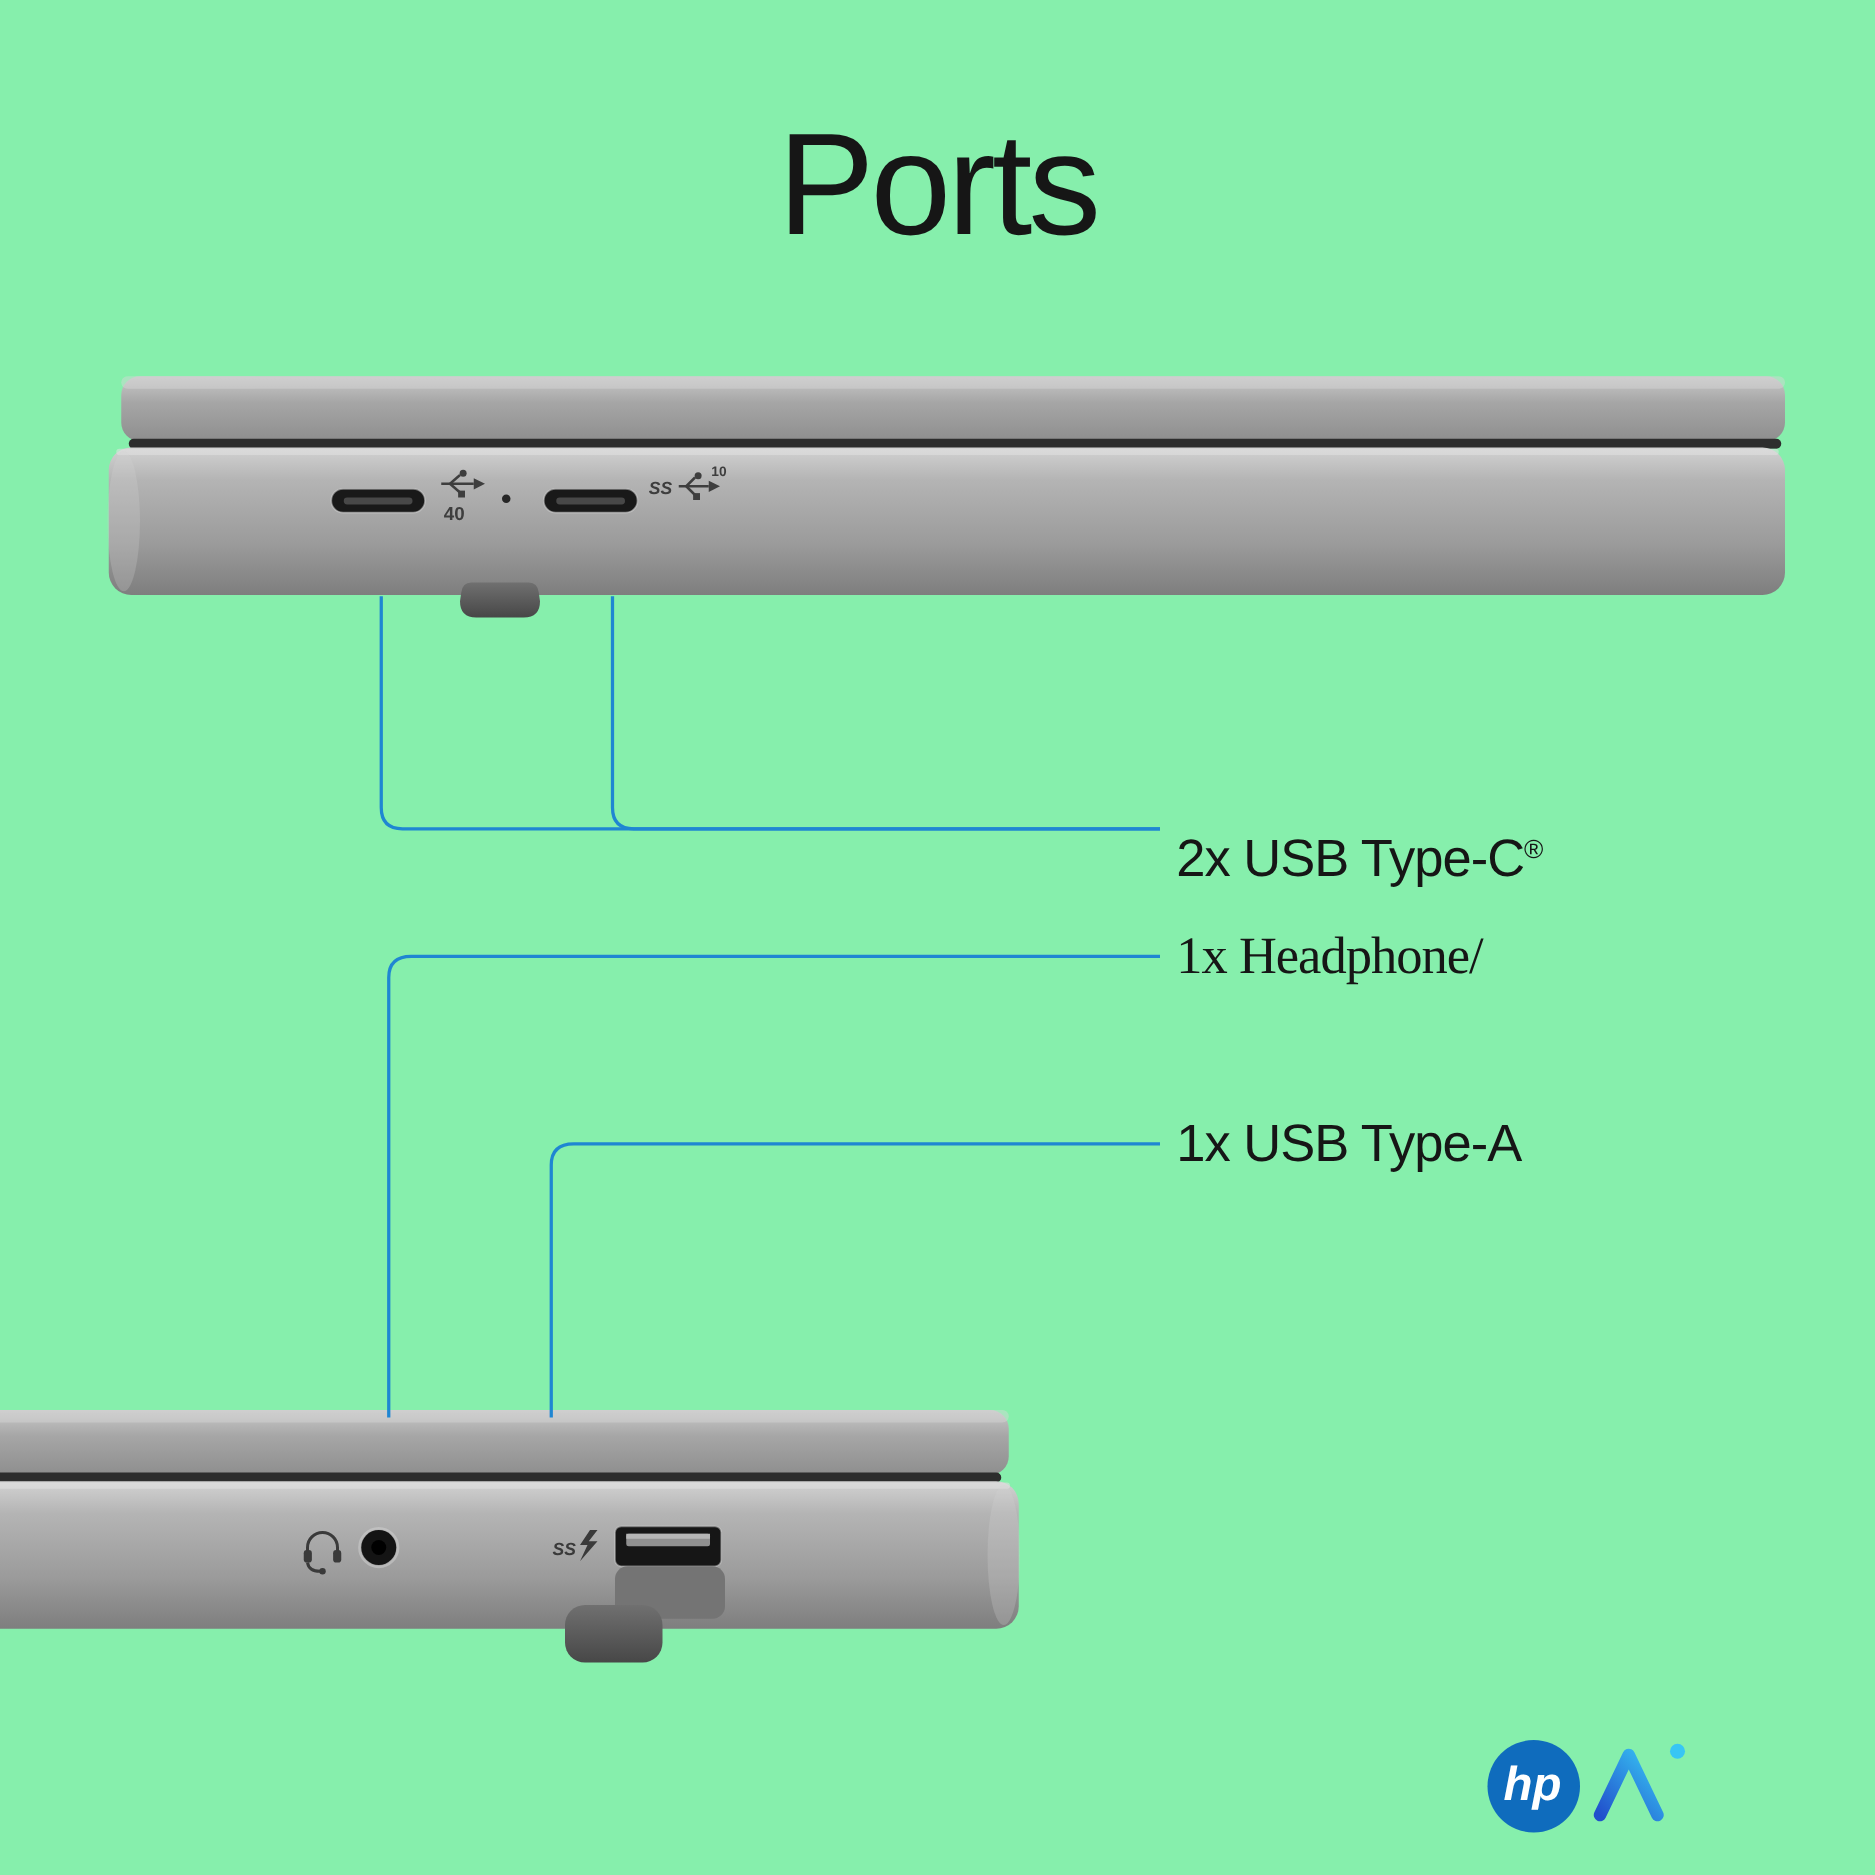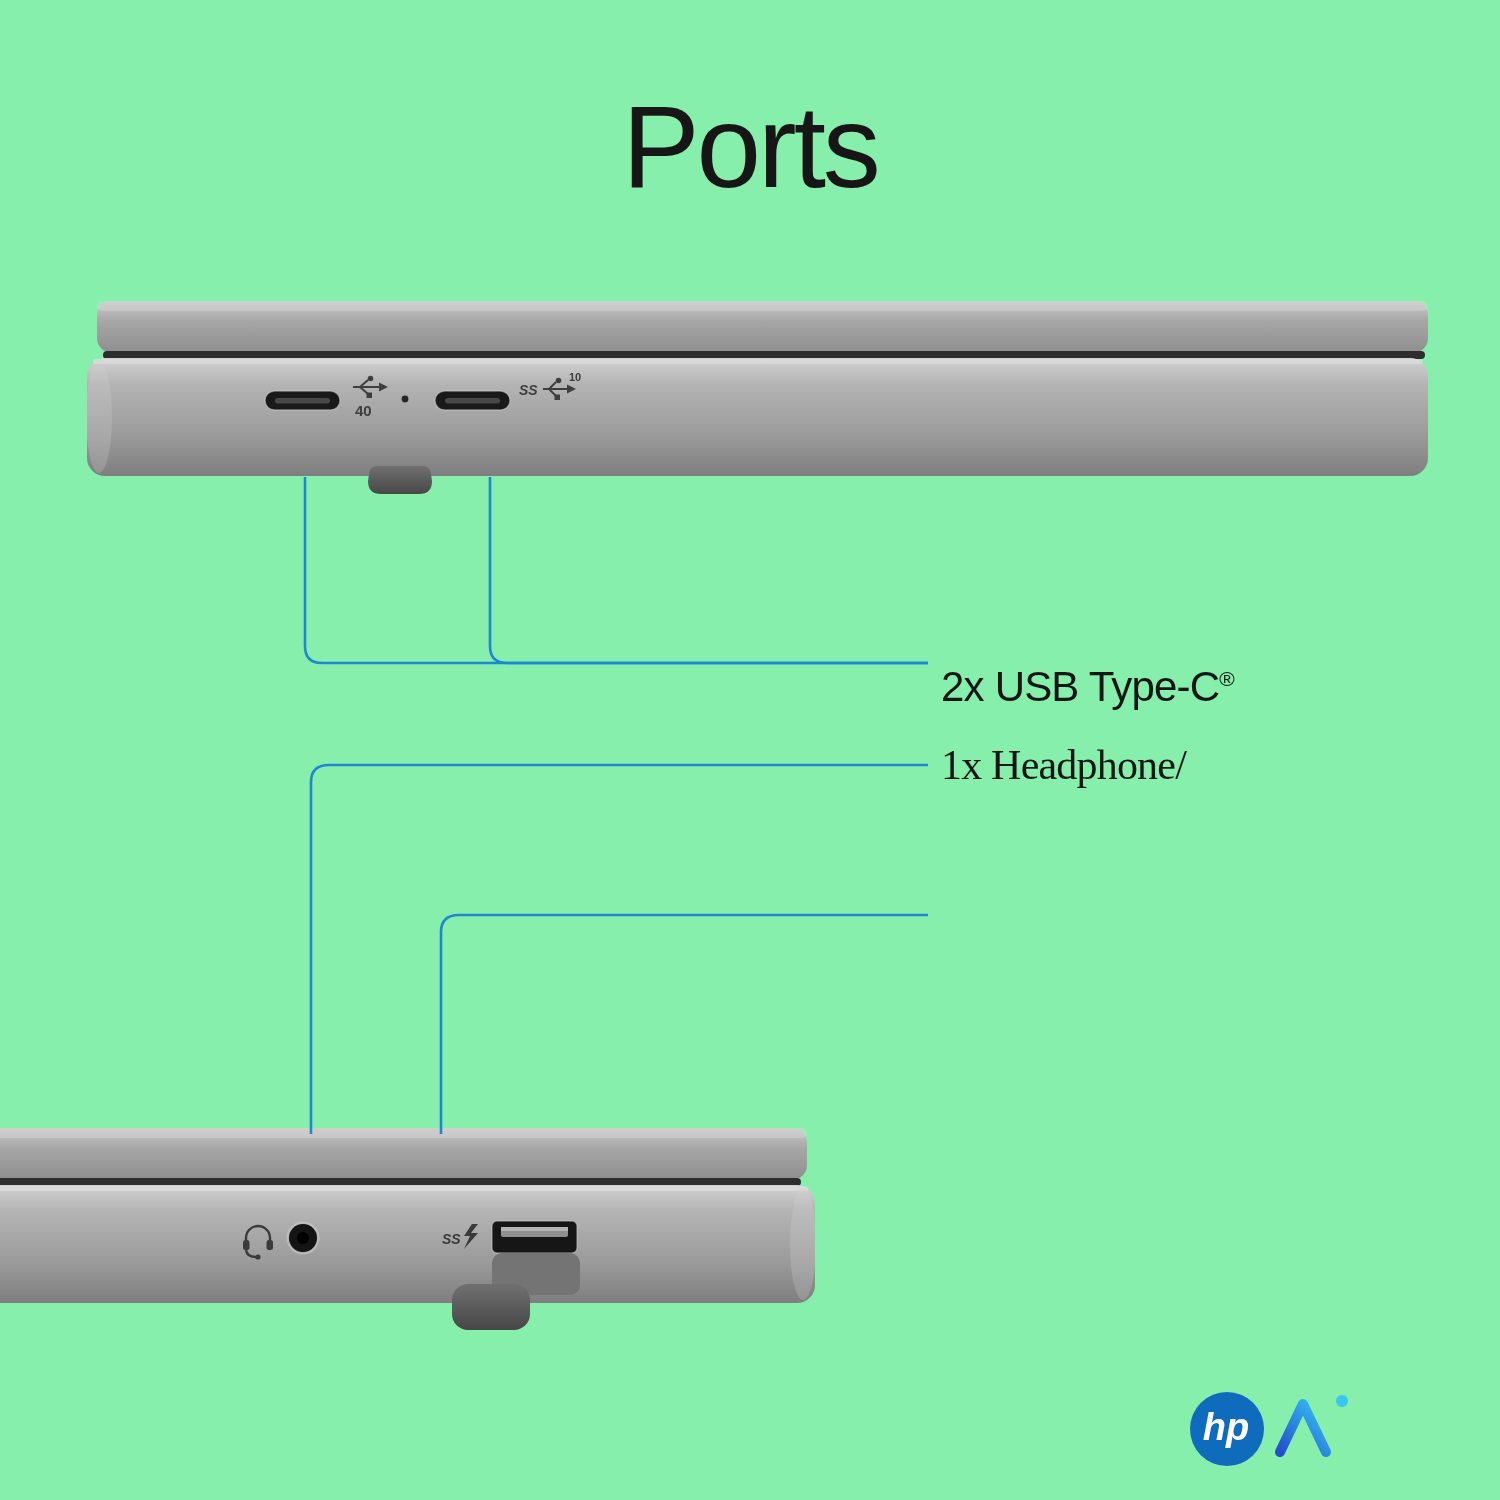--- a/index.html
+++ b/index.html
@@ -192,20 +192,21 @@
     <path d="M 928 765 H 329 Q 311 765 311 782 V 1134" fill="none" stroke-width="2.6" stroke="#1f86d2"></path>
     <path d="M 928 915 H 459 Q 441 915 441 932 V 1134" fill="none" stroke-width="2.6" stroke="#1f86d2"></path>
   </svg>
 
   <div class="callout-label label-usbc"><span>2x USB Type-C</span><sup>®</sup></div>
 
   <div class="callout-label label-headphone">
     <div>1x Headphone/</div>
   </div>
 
+  <div class="callout-label label-usba"><span>1x USB Type-A</span></div>
 
   <svg class="brand-logos" viewBox="0 0 190 90">
     <defs>
       <linearGradient id="aiG" x1="0" y1="1" x2="1" y2="0">
         <stop offset="0" stop-color="#2150cc"></stop>
           <stop offset="1" stop-color="#38c6f4"></stop>
       </linearGradient>
     </defs>
     <g>
       <circle cx="47" cy="45" r="37" fill="#0f6cbd"></circle>

